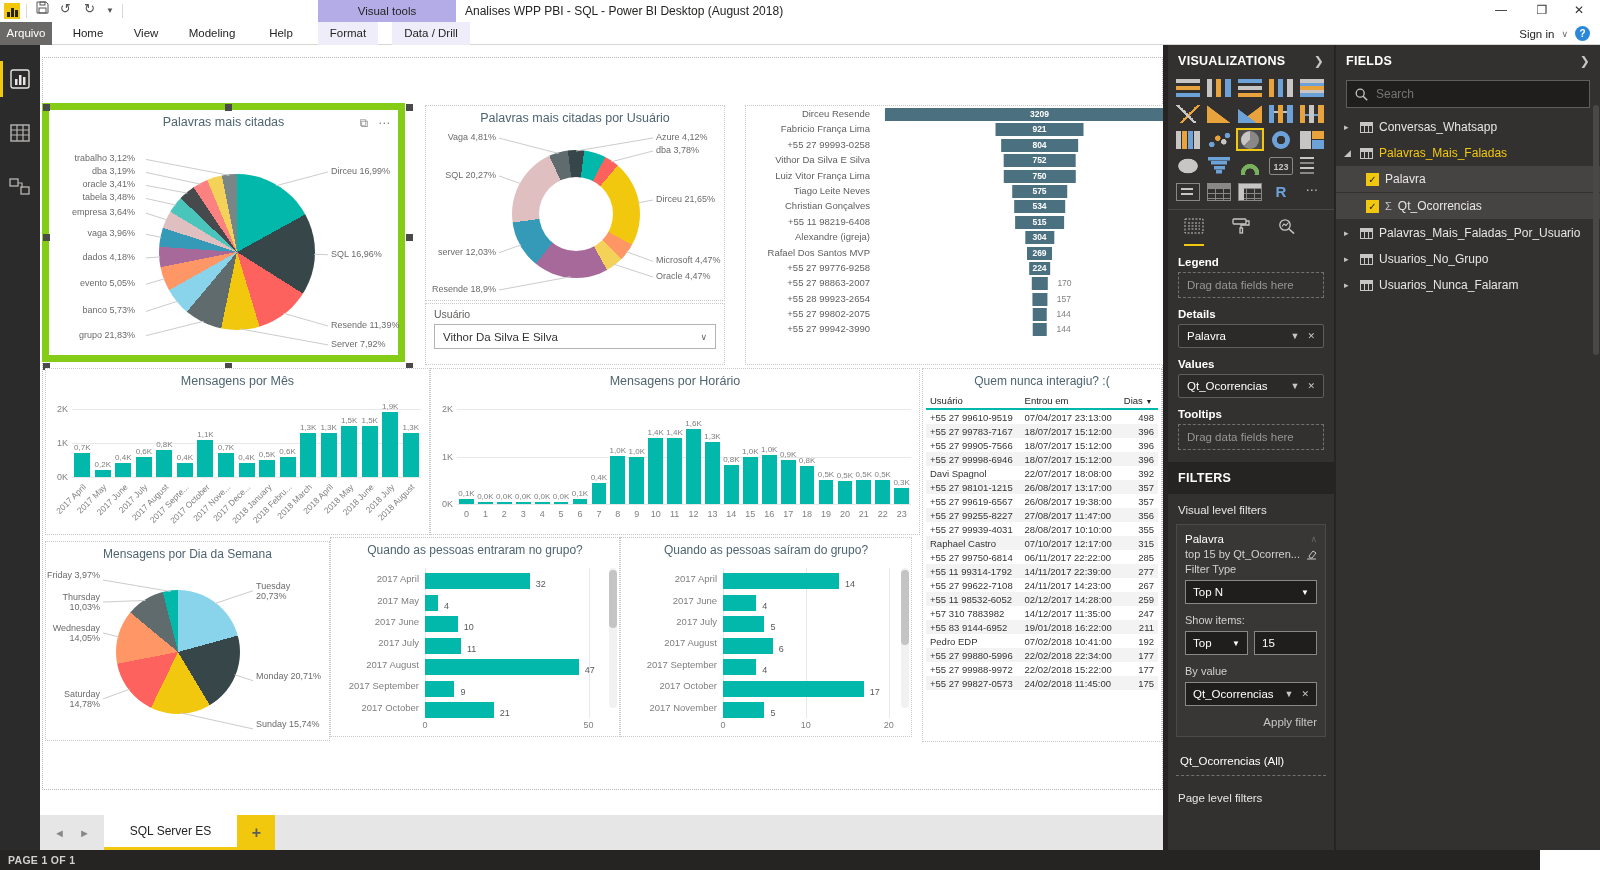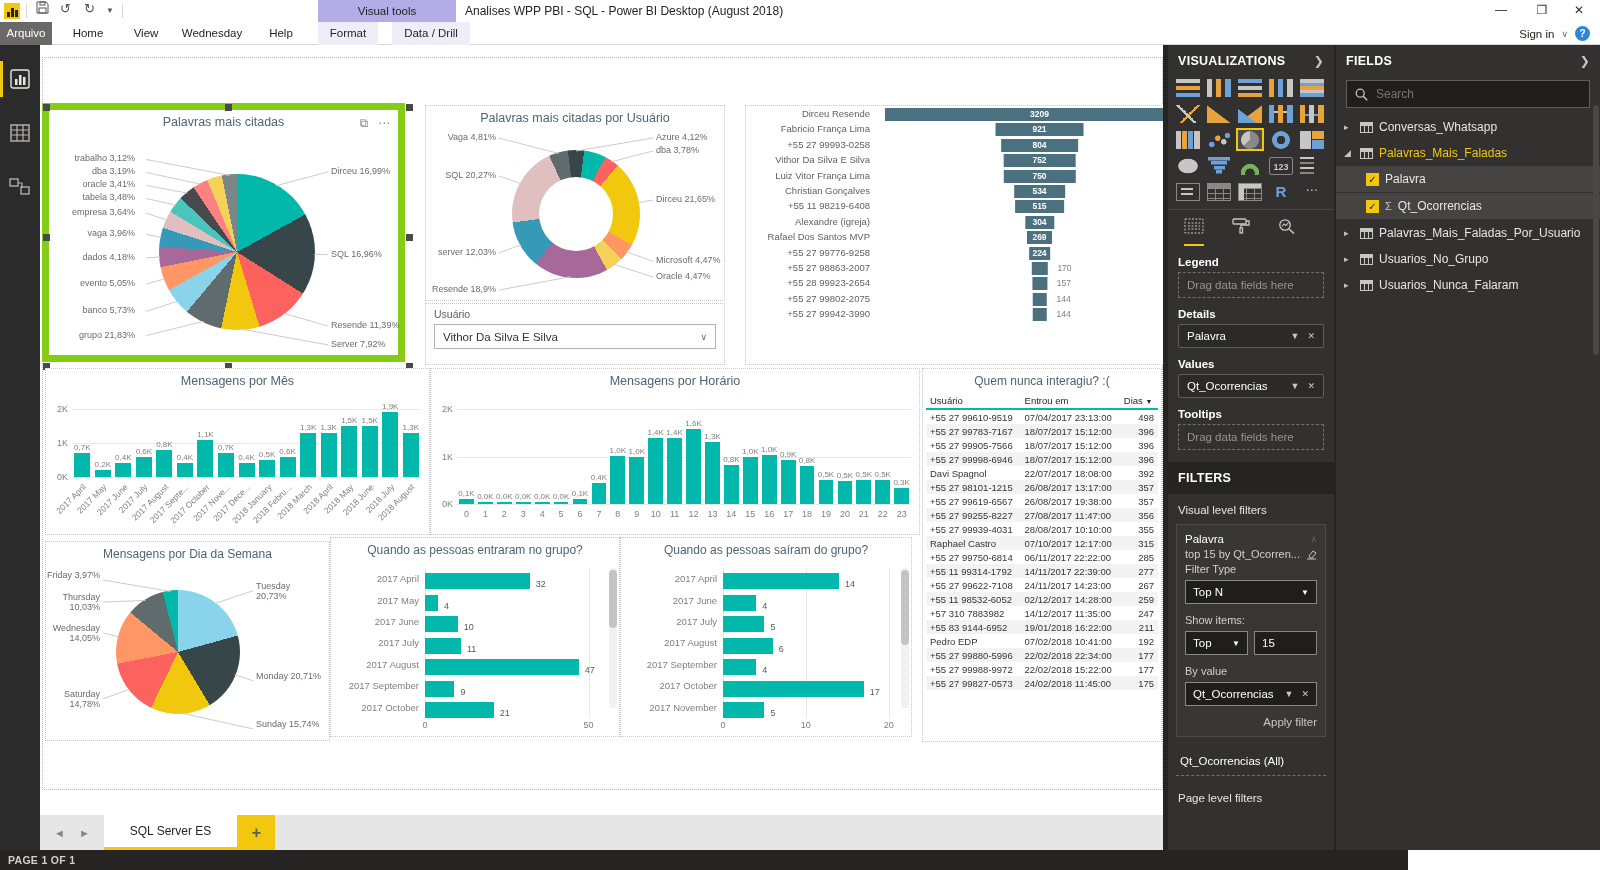--- a/index.html
+++ b/index.html
@@ -148,21 +148,21 @@
   .cbx { width:13px; height:13px; background:#F2C80F; color:#252423; font-size:10px; font-weight:bold; text-align:center; line-height:13px; }
   .sigma { color:#c8c6c4; font-size:11px; }
   .fname-sel { color:#F2C80F; }
   .fp-scroll { position:absolute; right:1px; top:60px; width:6px; height:250px; background:#4a4846; border-radius:3px; }
 
   
   #tabstrip { position:absolute; left:40px; top:815px; width:1123px; height:35px; background:#e6e6e6; display:flex; align-items:stretch; }
   .tab-arrows { display:flex; align-items:center; gap:14px; padding:0 14px; color:#888; font-size:11px; }
   #page-tab { background:#fff; border-bottom:3px solid #F2C80F; padding:0 26px; display:flex; align-items:center; font-size:12px; color:#252423; }
   #new-page-tab { background:#F2C80F; width:38px; display:flex; align-items:center; justify-content:center; color:#5b5b5b; font-size:16px; font-weight:bold; }
-  #statusbar { position:absolute; left:0; top:850px; width:1408px; height:20px; background:#252423; color:#d0d0d0; font-size:10.5px; font-weight:bold; line-height:20px; padding-left:8px; letter-spacing:.3px; }
+  #statusbar { position:absolute; left:0; top:850px; width:1540px; height:20px; background:#252423; color:#d0d0d0; font-size:10.5px; font-weight:bold; line-height:20px; padding-left:8px; letter-spacing:.3px; }
 </style>
 </head>
 <body>
 
 <div id="app">
 
   <div id="titlebar">
     <div class="pbi-logo">
         <i style="height:5px"></i>
         <i style="height:9px"></i>
@@ -185,21 +185,21 @@
     <div class="win-btn" style="right:82px">—</div>
     <div class="win-btn" style="right:41px">❐</div>
     <div class="win-btn" style="right:4px">✕</div>
   </div>
 
   <div id="menubar">
     <div class="menu-arquivo">Arquivo</div>
     <div id="menu-items">
         <div class="menu-item" style="left: 64px; width: 48px;">Home</div>
         <div class="menu-item" style="left: 125px; width: 42px;">View</div>
-        <div class="menu-item" style="left: 180px; width: 64px;">Wednesday</div>
+        <div class="menu-item" style="left: 180px; width: 64px;">Modeling</div>
         <div class="menu-item" style="left: 257px; width: 48px;">Help</div>
         <div class="menu-item menu-ctx" style="left: 318px; width: 60px;">Format</div>
         <div class="menu-item menu-ctx" style="left: 392px; width: 78px;">Data / Drill</div>
       </div>
     <div id="signin-row">
       <span id="signin-label">Sign in</span>
       <span class="chev-small">∨</span>
       <span class="help-circle">?</span>
     </div>
   </div>
@@ -341,20 +341,26 @@
               <div class="fbar" style="width: 22.4967%;">752</div>
             </div>
           </div>
           <div class="frow">
             <span class="flabel">Luiz Vitor França Lima</span>
             <div class="ftrack">
               <div class="fbar" style="width: 22.4369%;">750</div>
             </div>
           </div>
           <div class="frow">
+            <span class="flabel">Tiago Leite Neves</span>
+            <div class="ftrack">
+              <div class="fbar" style="width: 17.2016%;">575</div>
+            </div>
+          </div>
+          <div class="frow">
             <span class="flabel">Christian Gonçalves</span>
             <div class="ftrack">
               <div class="fbar" style="width: 15.9751%;">534</div>
             </div>
           </div>
           <div class="frow">
             <span class="flabel">+55 11 98219-6408</span>
             <div class="ftrack">
               <div class="fbar" style="width: 15.4067%;">515</div>
             </div>

